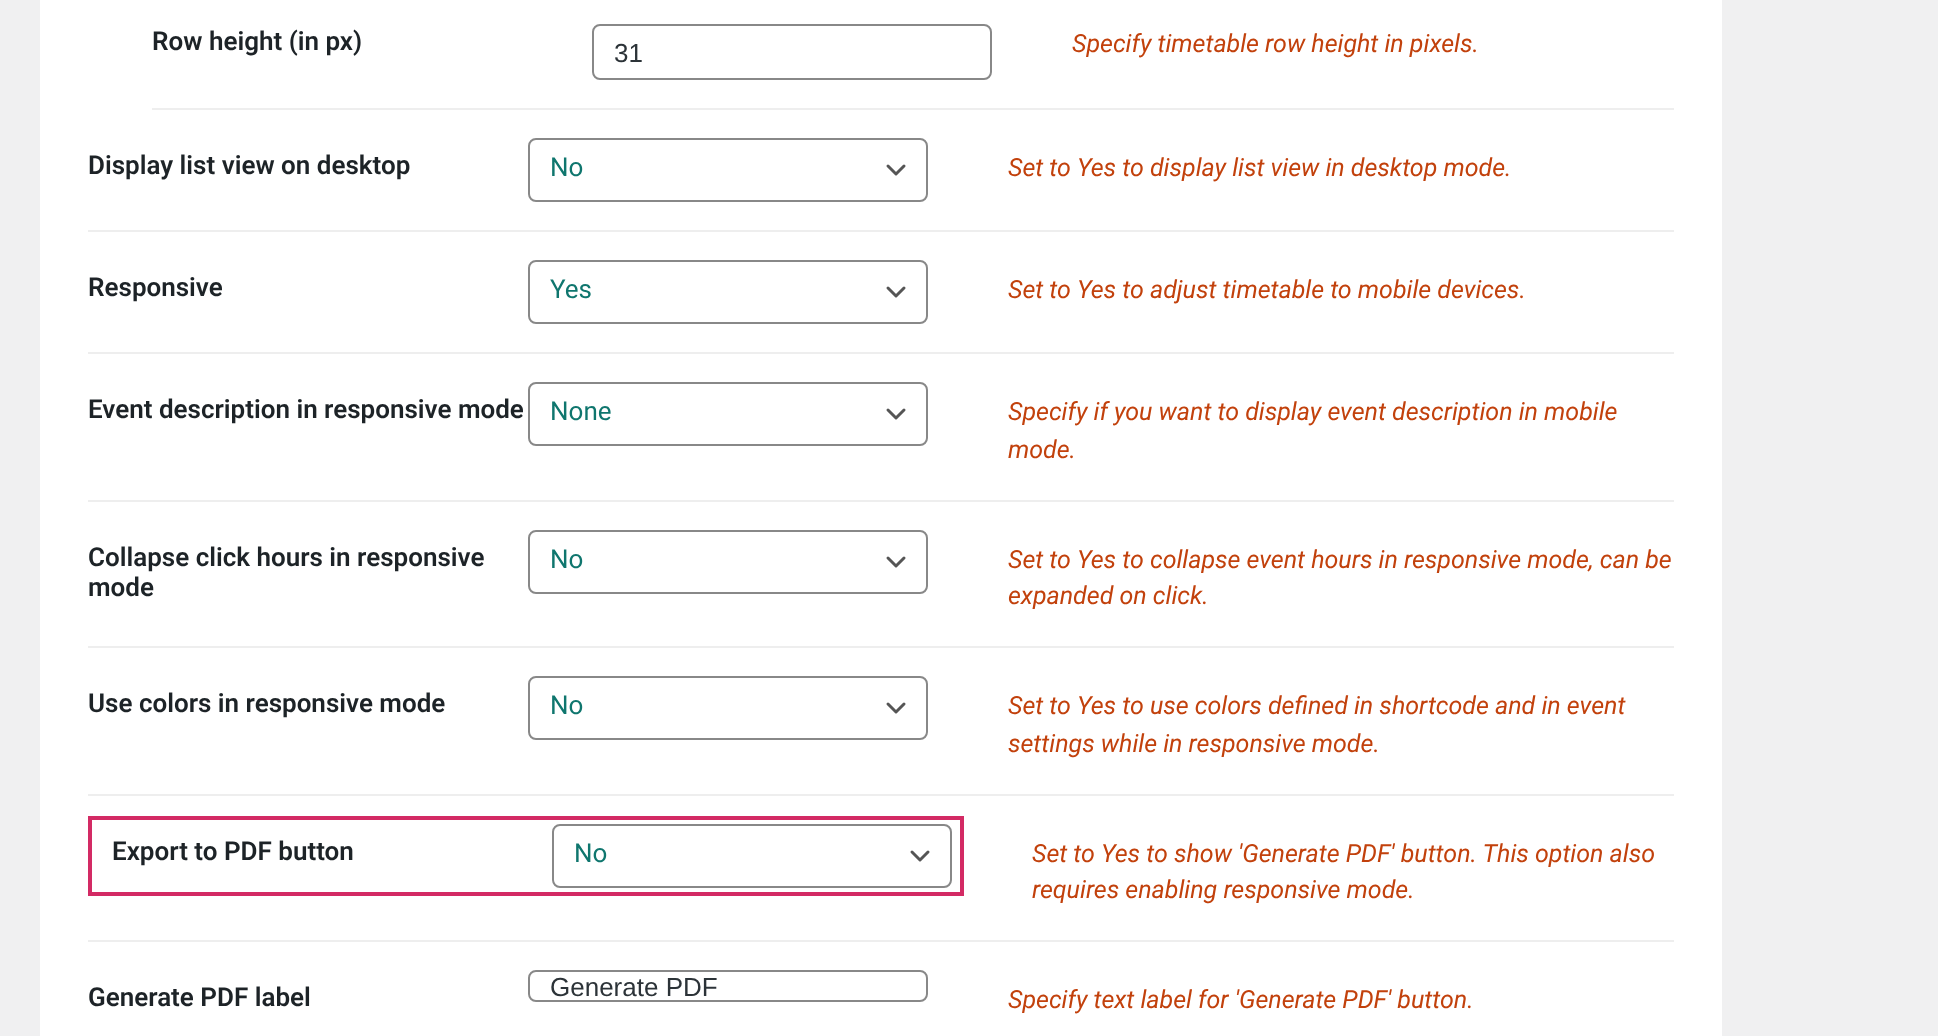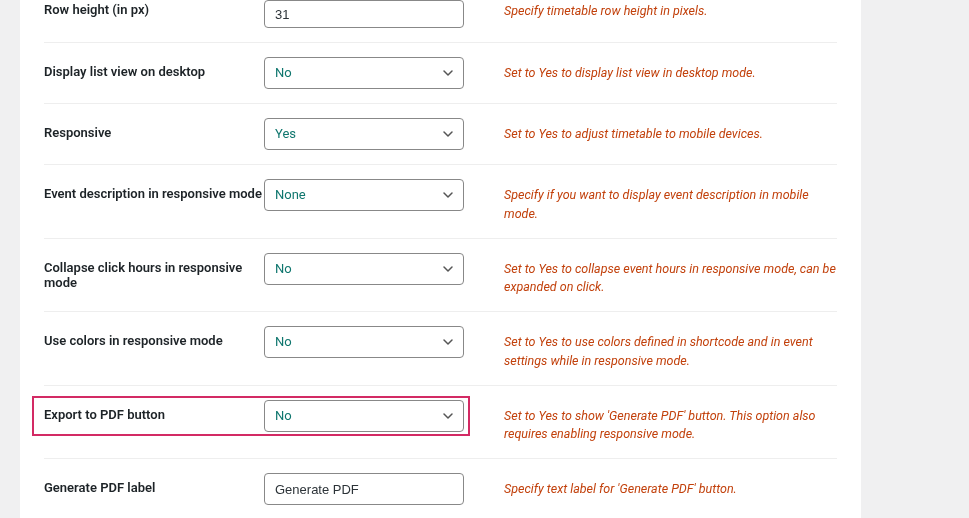--- a/index.html
+++ b/index.html
@@ -41,21 +41,21 @@
     flex: 1;
     padding-left: 40px;
     padding-top: 7px;
     font-style: italic;
     color: #c2410c;
     font-size: 12.5px;
     line-height: 1.5;
   }
   .text-input {
     width: 100%;
-    height: 32px;
+    height: 16px;
     border: 1px solid #888;
     border-radius: 4px;
     padding: 0 10px;
     font-size: 13px;
     color: #2c3338;
   }
   .select-wrap {
     position: relative;
     width: 100%;
   }
@@ -76,33 +76,35 @@
   .chevron {
     position: absolute;
     right: 10px;
     top: 50%;
     transform: translateY(-50%);
     pointer-events: none;
   }
   .chevron svg { display: block; }
   .highlight {
     position: relative;
+    margin-left: 12px;
   }
   .highlight::before {
     content: "";
     position: absolute;
     left: -12px;
     right: -6px;
     top: -4px;
     bottom: -4px;
     border: 2px solid #d32a64;
     pointer-events: none;
   }
   .first-row {
-    padding-top: 0;
+    padding-top: 12px;
+    margin-left: 32px;
   }
   .first-row .label-col { padding-top: 2px; }
   .first-row .desc-col { padding-top: 2px; }
   .first-row .control-col .text-input { height: 28px; }
 </style>
 </head>
 <body>
 
 <div class="panel">
 

